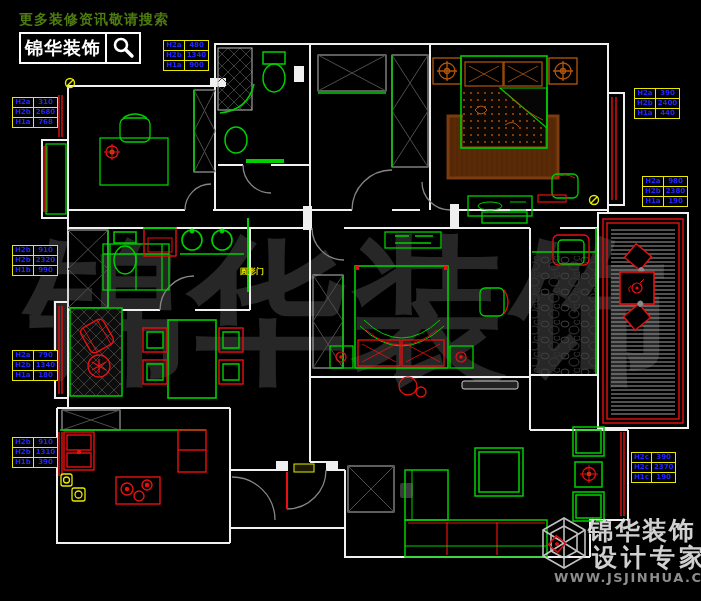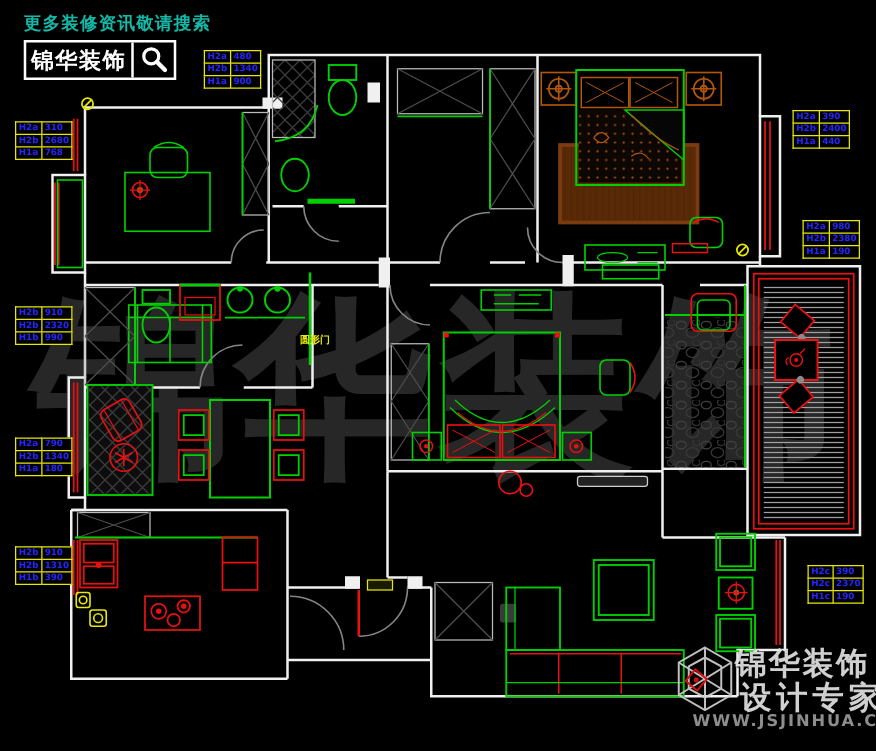--- a/index.html
+++ b/index.html
@@ -1,35 +1,35 @@
 <!DOCTYPE html>
 <html><head>
 <meta charset="utf-8">
 <style>
   html,body{margin:0;padding:0;background:#000;}
   #stage{position:relative;width:701px;height:601px;background:#000;overflow:hidden;
          font-family:"DejaVu Sans",sans-serif;}
   
-  .tagline{position:absolute;left:19px;top:10px;width:200px;color:#14b8a6;
+  .tagline{position:absolute;left:19px;top:10px;width:200px;color:#4d7c0f;
            font:bold 14px/18px "DejaVu Serif",serif;letter-spacing:1px;z-index:4;}
   .logobox{position:absolute;left:19px;top:32px;width:118px;height:28px;border:2px solid #fff;
            display:flex;align-items:stretch;z-index:4;background:#000;}
   .logobox .brand{flex:1;display:flex;align-items:center;justify-content:center;
            color:#fff;font:bold 18px "DejaVu Serif",serif;letter-spacing:1px;}
   .logobox .sep{width:2px;background:#fff;}
   .logobox .mag{width:32px;display:flex;align-items:center;justify-content:center;}
   
   .watermark{position:absolute;left:26px;top:226px;width:680px;z-index:1;color:#272727;
              font:bold 158px/170px "DejaVu Serif",serif;letter-spacing:4px;white-space:nowrap;}
   
   #plan{position:absolute;left:0;top:0;z-index:2;}
   
   .dimtab{position:absolute;border-collapse:collapse;background:#000;z-index:3;}
   .dimtab td{border:1px solid #e8e800;color:#2525ff;font:bold 7px/9px "DejaVu Sans",sans-serif;
-             padding:0 2px;min-width:14px;text-align:left;}
+             padding:0 2px;min-width:14px;text-align:center;}
   .arc-door-label{position:absolute;left:240px;top:266px;color:#e8e800;
              font:bold 8px "DejaVu Sans",sans-serif;z-index:3;letter-spacing:0;}
   
   .footer{position:absolute;left:538px;top:512px;width:163px;height:80px;z-index:4;opacity:.92;}
   .footer .cube{position:absolute;left:2px;top:4px;}
   .footer .fbrand{position:absolute;left:50px;top:2px;color:#e2e2e2;white-space:nowrap;
        font:bold 25px "DejaVu Serif",serif;letter-spacing:2px;text-shadow:1px 1px 0 #000;}
   .footer .fslogan{position:absolute;left:54px;top:29px;color:#e2e2e2;white-space:nowrap;
        font:bold 25px "DejaVu Serif",serif;letter-spacing:4px;text-shadow:1px 1px 0 #000;}
   .footer .furl{position:absolute;left:16px;top:58px;color:#9a9a9a;white-space:nowrap;
@@ -500,21 +500,21 @@
           <tr>
             <td>H2b</td>
             <td>2380</td>
           </tr>
           <tr>
             <td>H1a</td>
             <td>190</td>
           </tr>
         </tbody>
       </table>
-      <table class="dimtab" style="left: 646px; top: 452px; border-radius: 11px;">
+      <table class="dimtab" style="left: 631px; top: 452px; border-radius: 11px;">
         <tbody>
           <tr>
             <td>H2c</td>
             <td>390</td>
           </tr>
           <tr>
             <td>H2c</td>
             <td>2370</td>
           </tr>
           <tr>

